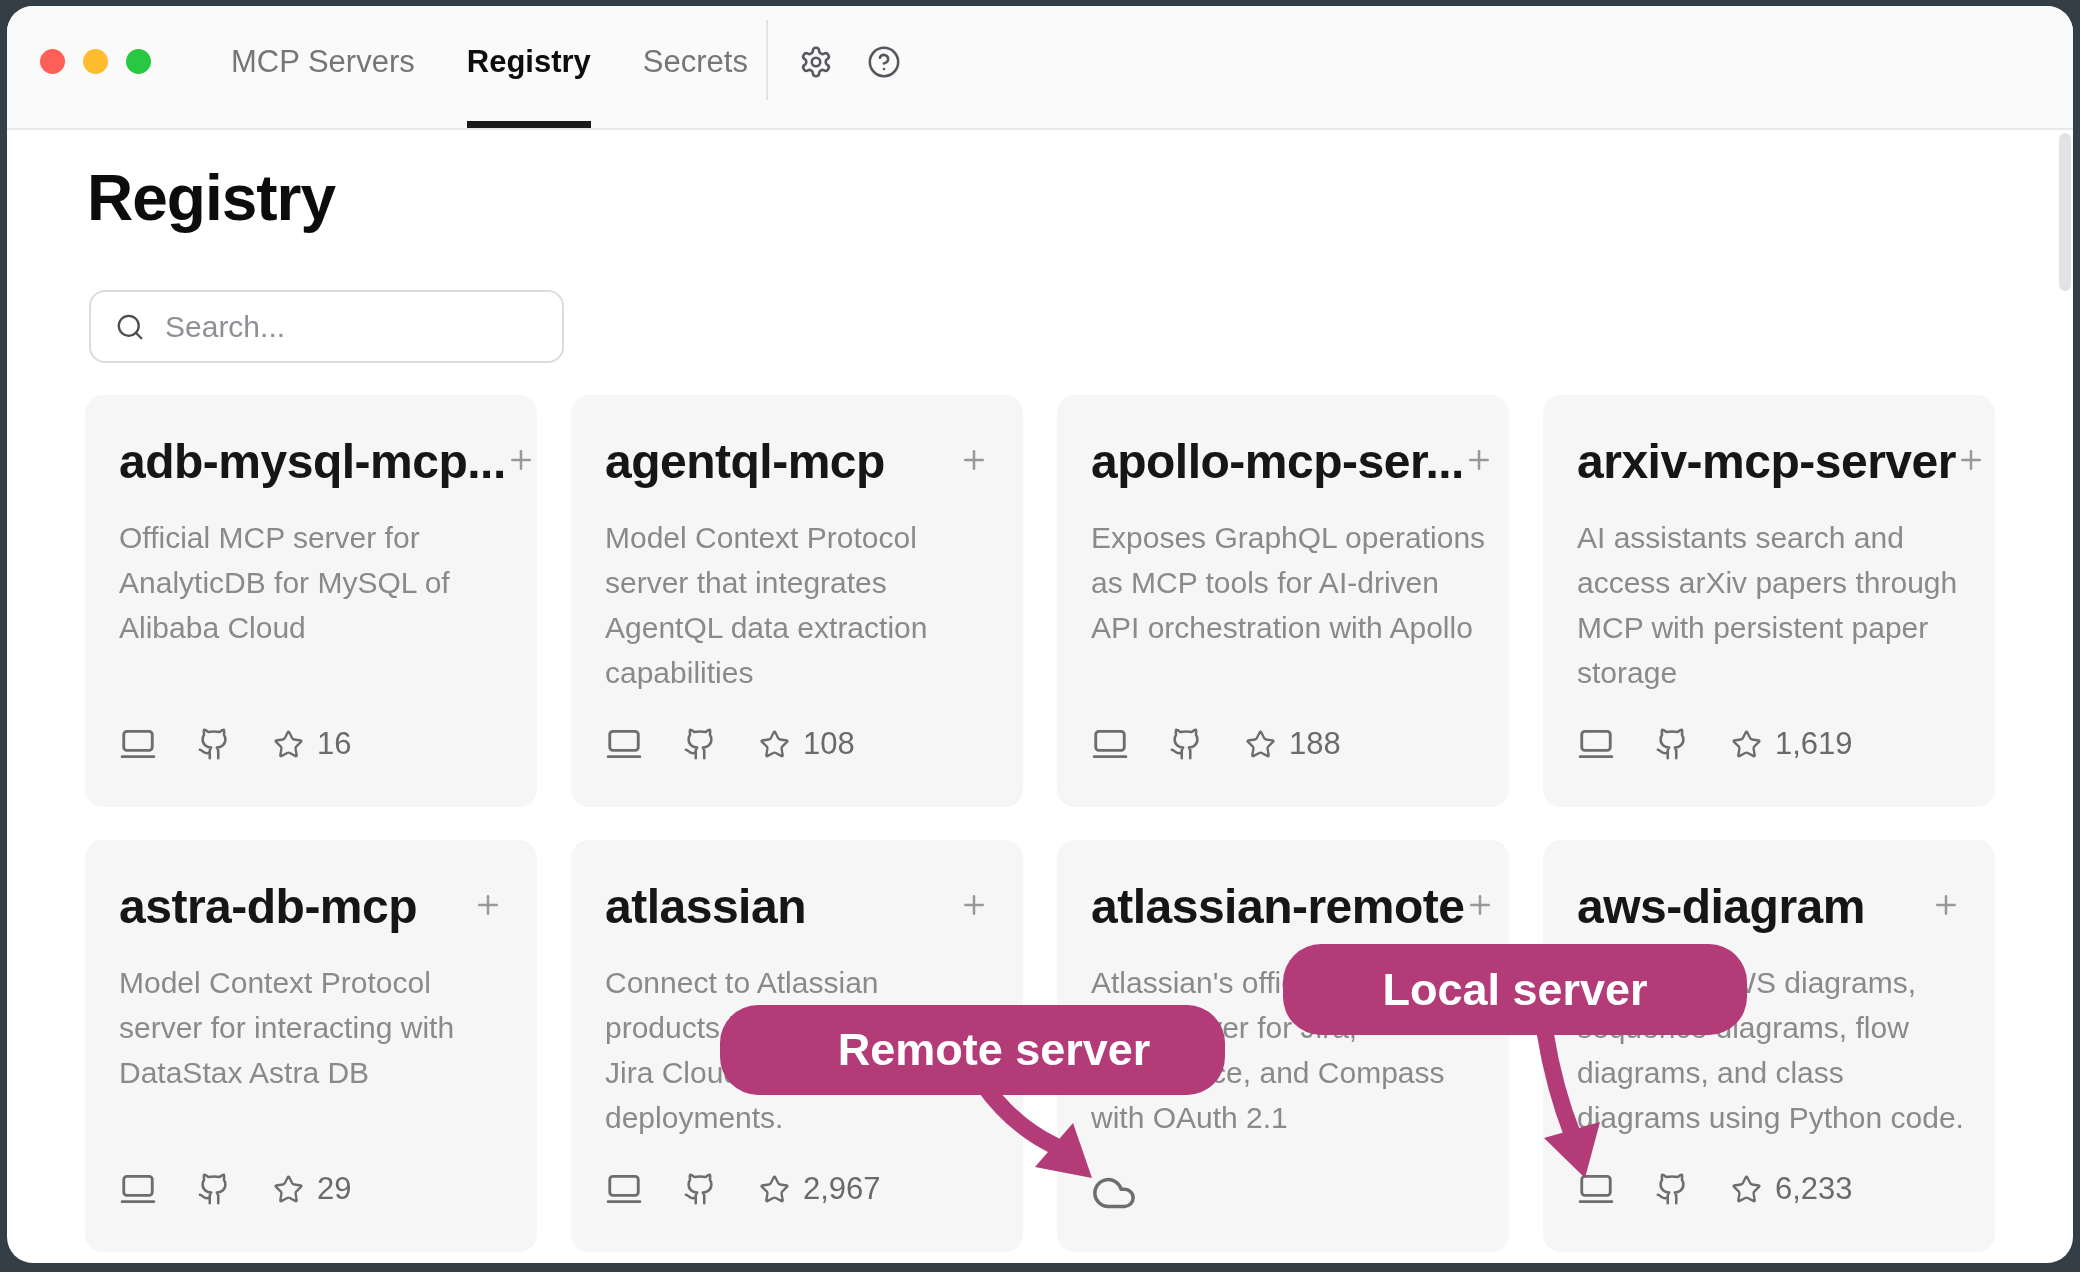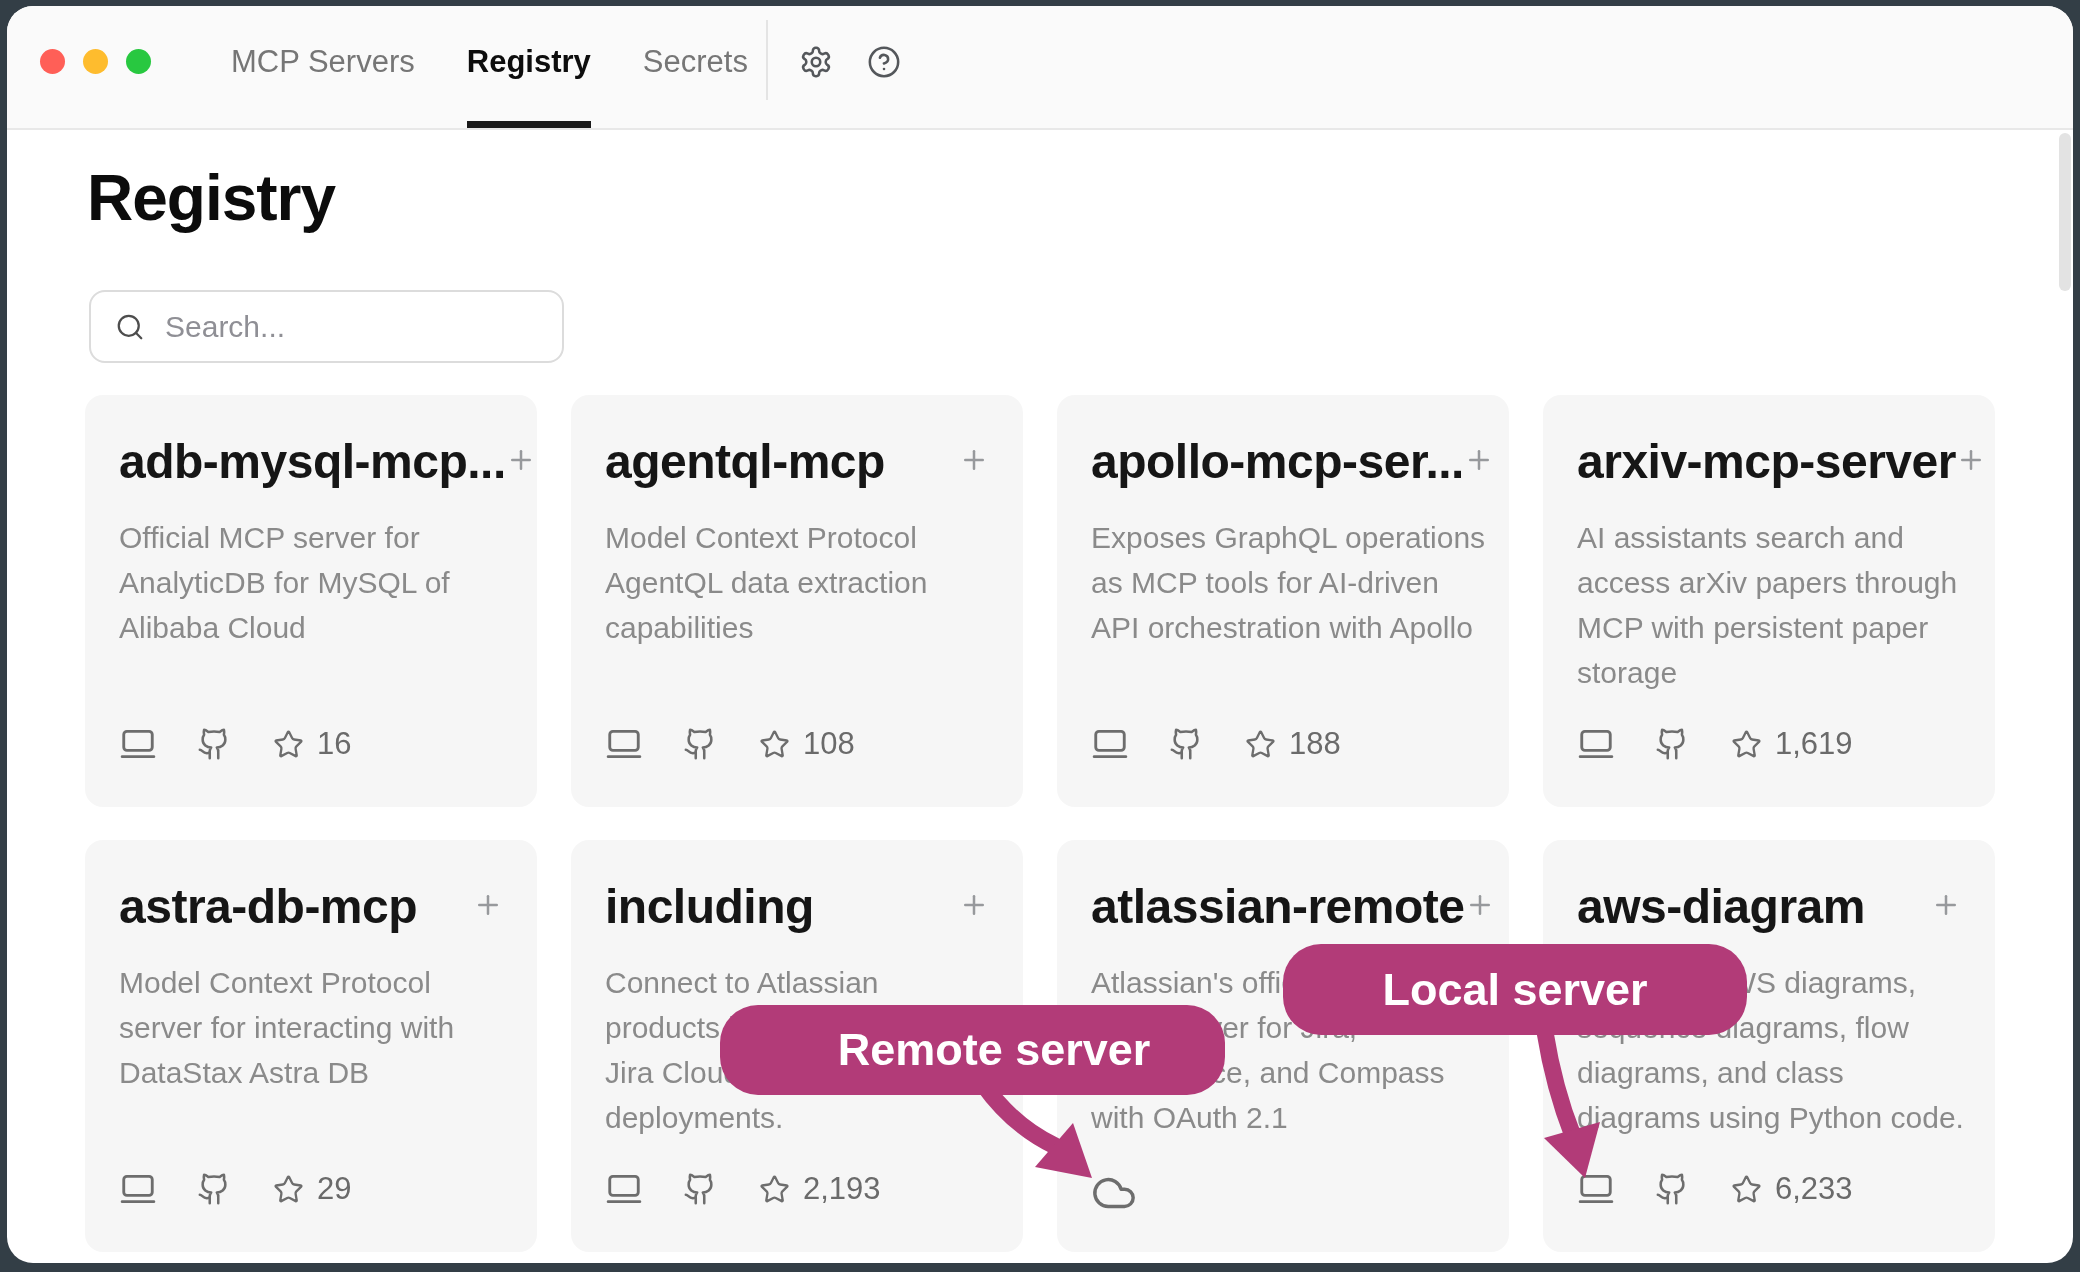--- a/index.html
+++ b/index.html
@@ -164,20 +164,21 @@
   <div class="card c1">
     <div class="card-head">
       <div class="card-title">agentql-mcp</div>
       <svg class="add-btn" width="30" height="30" viewBox="0 0 24 24" fill="none" stroke="currentColor" stroke-width="2" stroke-linecap="round">
           <path d="M5 12h14"></path>
           <path d="M12 5v14"></path>
         </svg>
     </div>
     <div class="card-desc">
       <div>Model Context Protocol</div>
+        <div>server that integrates</div>
         <div>AgentQL data extraction</div>
         <div>capabilities</div>
     </div>
     <div class="card-foot">
       <svg class="fi-laptop" width="38" height="38" viewBox="0 0 24 24" fill="none" stroke="currentColor" stroke-width="1.8" stroke-linecap="round" stroke-linejoin="round">
           <rect width="18" height="12" x="3" y="4" rx="2" ry="2"></rect>
           <line x1="2" x2="22" y1="20" y2="20"></line>
         </svg>
       <svg class="fi-github" width="34" height="34" viewBox="0 0 24 24" fill="none" stroke="currentColor" stroke-width="1.8" stroke-linecap="round" stroke-linejoin="round">
           <path d="M15 22v-4a4.8 4.8 0 0 0-1-3.5c3 0 6-2 6-5.5.08-1.25-.27-2.48-1-3.5.28-1.15.28-2.35 0-3.5 0 0-1 0-3 1.5-2.64-.5-5.36-.5-8 0C6 2 5 2 5 2c-.3 1.15-.3 2.35 0 3.5A5.403 5.403 0 0 0 4 9c0 3.5 3 5.5 6 5.5-.39.49-.68 1.05-.85 1.65-.17.6-.22 1.23-.15 1.85v4"></path>
@@ -273,21 +274,21 @@
         </svg>
       <svg class="fi-star" width="31" height="31" viewBox="0 0 24 24" fill="none" stroke="currentColor" stroke-width="1.8" stroke-linejoin="round">
           <path d="M11.525 2.295a.53.53 0 0 1 .95 0l2.31 4.679a2.123 2.123 0 0 0 1.595 1.16l5.166.756a.53.53 0 0 1 .294.904l-3.736 3.638a2.123 2.123 0 0 0-.611 1.878l.882 5.14a.53.53 0 0 1-.771.56l-4.618-2.428a2.122 2.122 0 0 0-1.973 0L6.396 21.01a.53.53 0 0 1-.77-.56l.881-5.139a2.122 2.122 0 0 0-.611-1.879L2.16 9.795a.53.53 0 0 1 .294-.906l5.165-.755a2.122 2.122 0 0 0 1.597-1.16z"></path>
         </svg>
       <span class="count">29</span>
     </div>
   </div>
 
   <div class="card c5">
     <div class="card-head">
-      <div class="card-title">including</div>
+      <div class="card-title">atlassian</div>
       <svg class="add-btn" width="30" height="30" viewBox="0 0 24 24" fill="none" stroke="currentColor" stroke-width="2" stroke-linecap="round">
           <path d="M5 12h14"></path>
           <path d="M12 5v14"></path>
         </svg>
     </div>
     <div class="card-desc">
       <div>Connect to Atlassian</div>
         <div>products including</div>
         <div>Jira Cloud and Server</div>
         <div>deployments.</div>
@@ -297,21 +298,21 @@
           <rect width="18" height="12" x="3" y="4" rx="2" ry="2"></rect>
           <line x1="2" x2="22" y1="20" y2="20"></line>
         </svg>
       <svg class="fi-github" width="34" height="34" viewBox="0 0 24 24" fill="none" stroke="currentColor" stroke-width="1.8" stroke-linecap="round" stroke-linejoin="round">
           <path d="M15 22v-4a4.8 4.8 0 0 0-1-3.5c3 0 6-2 6-5.5.08-1.25-.27-2.48-1-3.5.28-1.15.28-2.35 0-3.5 0 0-1 0-3 1.5-2.64-.5-5.36-.5-8 0C6 2 5 2 5 2c-.3 1.15-.3 2.35 0 3.5A5.403 5.403 0 0 0 4 9c0 3.5 3 5.5 6 5.5-.39.49-.68 1.05-.85 1.65-.17.6-.22 1.23-.15 1.85v4"></path>
           <path d="M9 18c-4.51 2-5-2-7-2"></path>
         </svg>
       <svg class="fi-star" width="31" height="31" viewBox="0 0 24 24" fill="none" stroke="currentColor" stroke-width="1.8" stroke-linejoin="round">
           <path d="M11.525 2.295a.53.53 0 0 1 .95 0l2.31 4.679a2.123 2.123 0 0 0 1.595 1.16l5.166.756a.53.53 0 0 1 .294.904l-3.736 3.638a2.123 2.123 0 0 0-.611 1.878l.882 5.14a.53.53 0 0 1-.771.56l-4.618-2.428a2.122 2.122 0 0 0-1.973 0L6.396 21.01a.53.53 0 0 1-.77-.56l.881-5.139a2.122 2.122 0 0 0-.611-1.879L2.16 9.795a.53.53 0 0 1 .294-.906l5.165-.755a2.122 2.122 0 0 0 1.597-1.16z"></path>
         </svg>
-      <span class="count">2,193</span>
+      <span class="count">2,967</span>
     </div>
   </div>
 
   <div class="card c6">
     <div class="card-head">
       <div class="card-title">atlassian-remote</div>
       <svg class="add-btn" width="30" height="30" viewBox="0 0 24 24" fill="none" stroke="currentColor" stroke-width="2" stroke-linecap="round">
           <path d="M5 12h14"></path>
           <path d="M12 5v14"></path>
         </svg>

